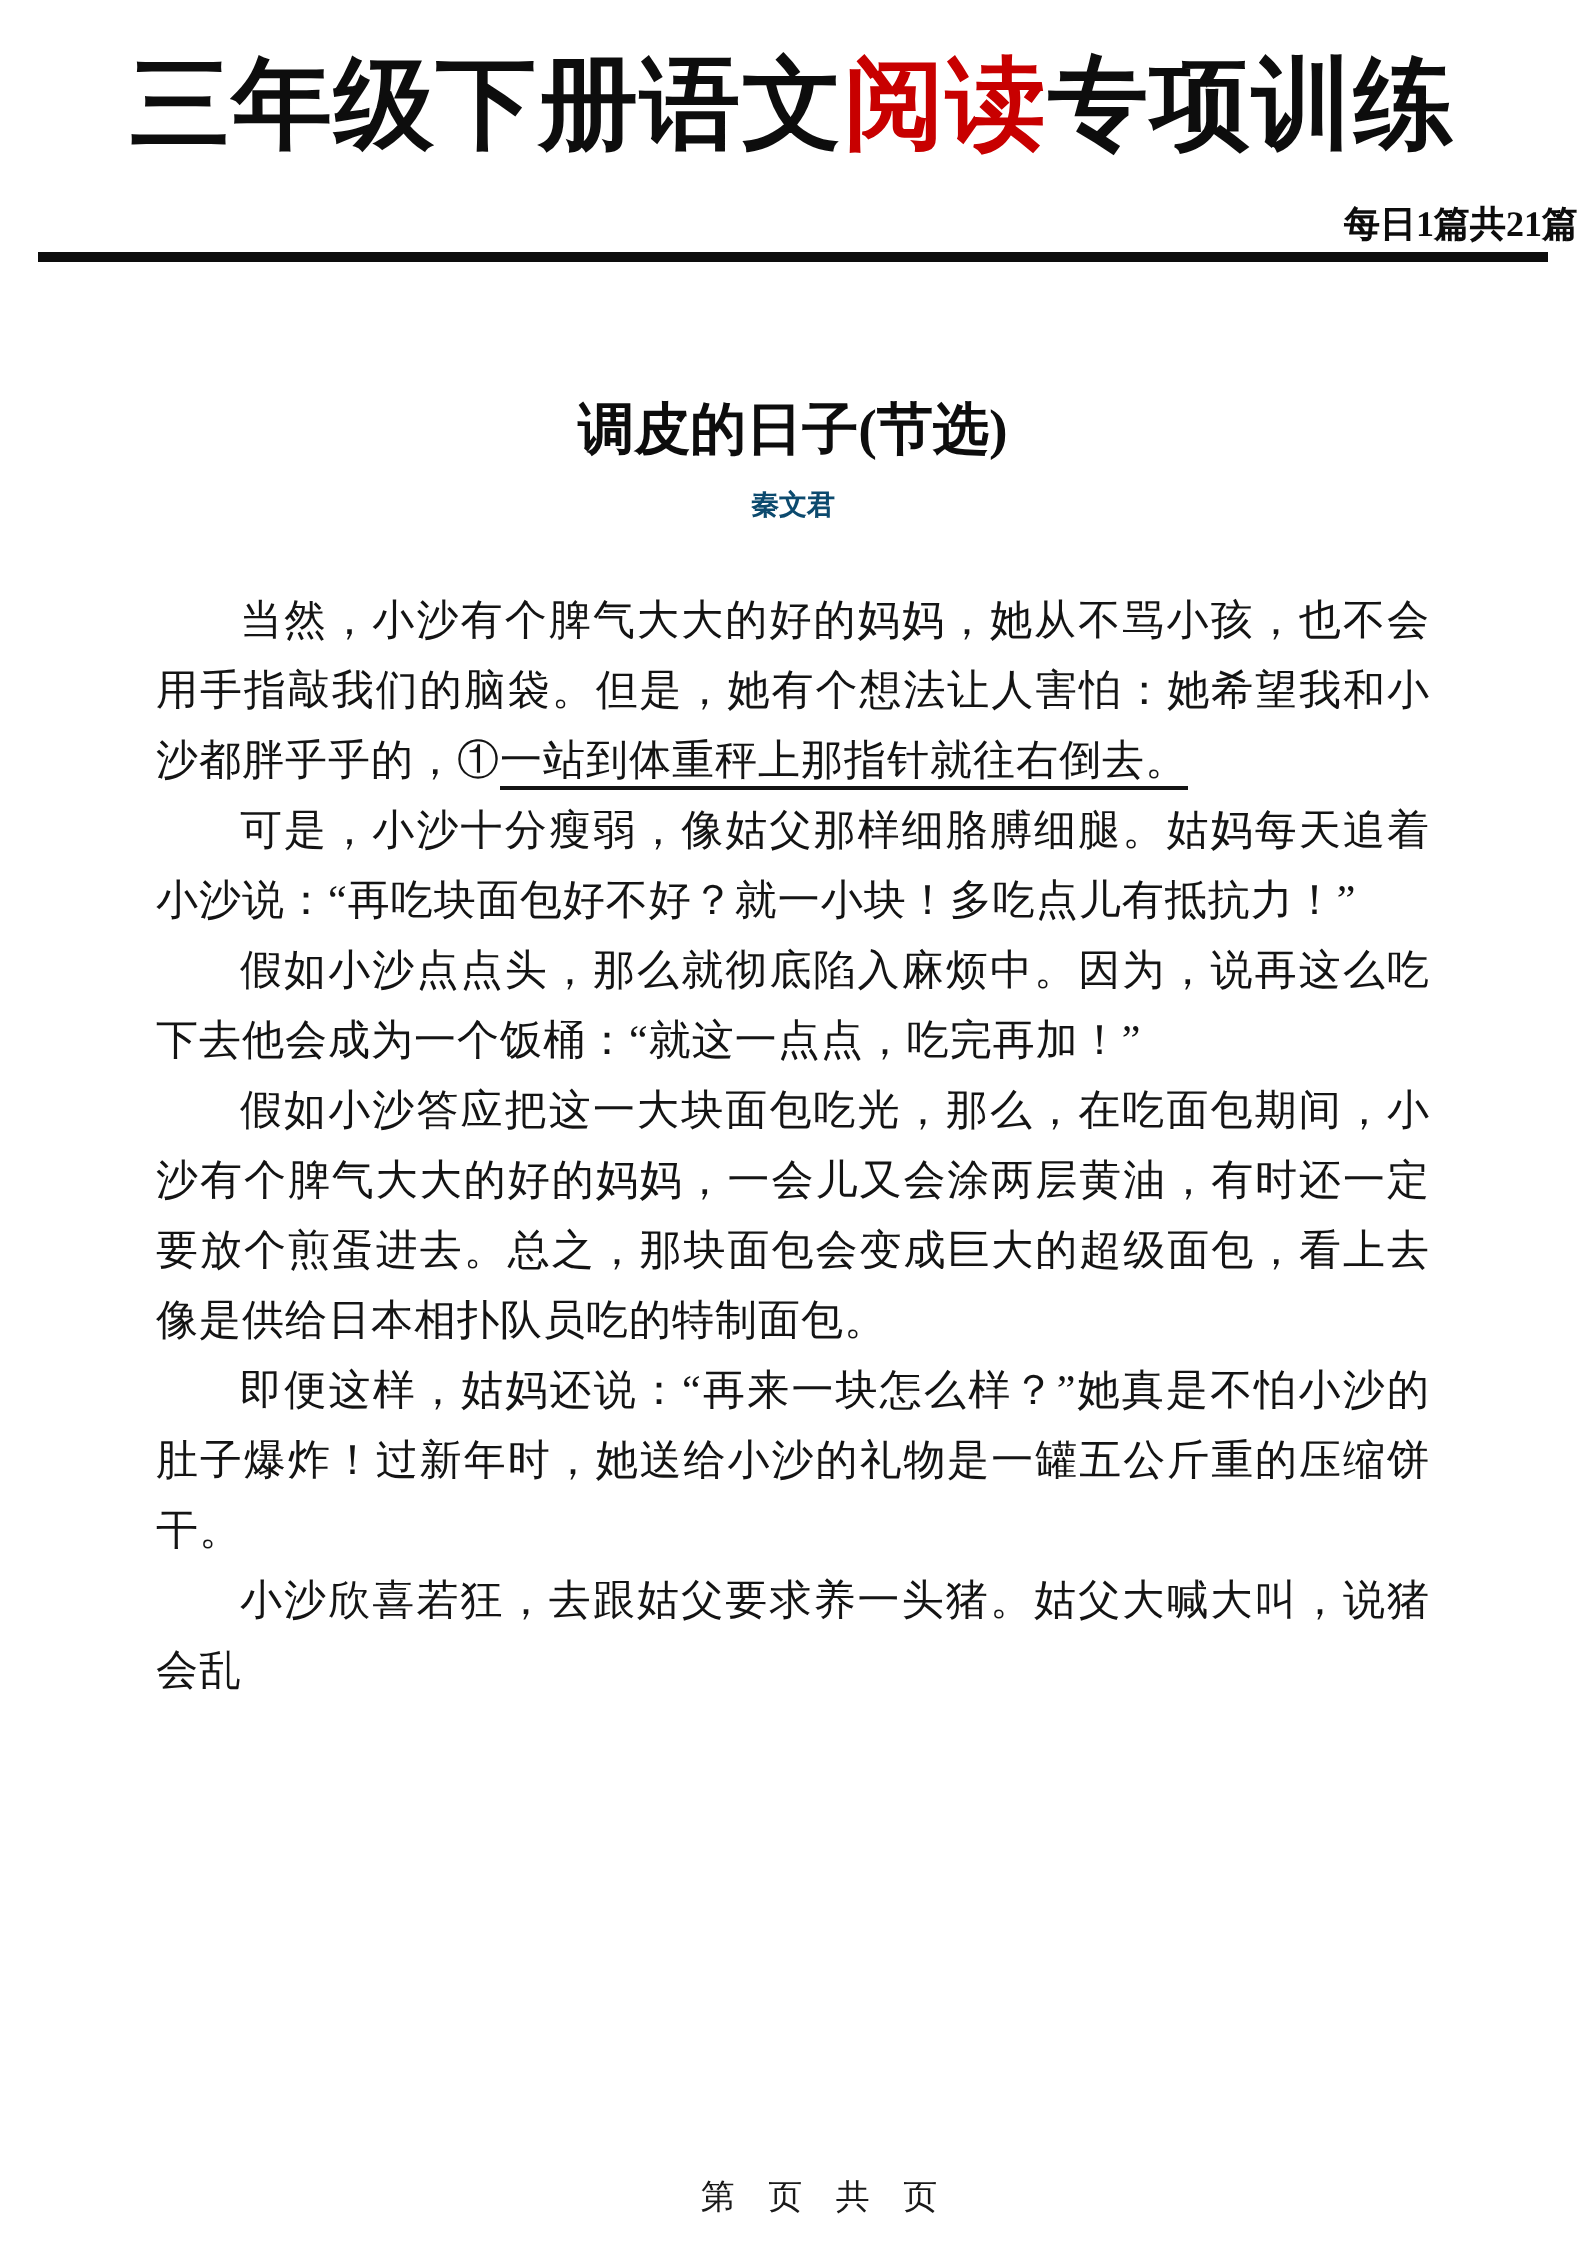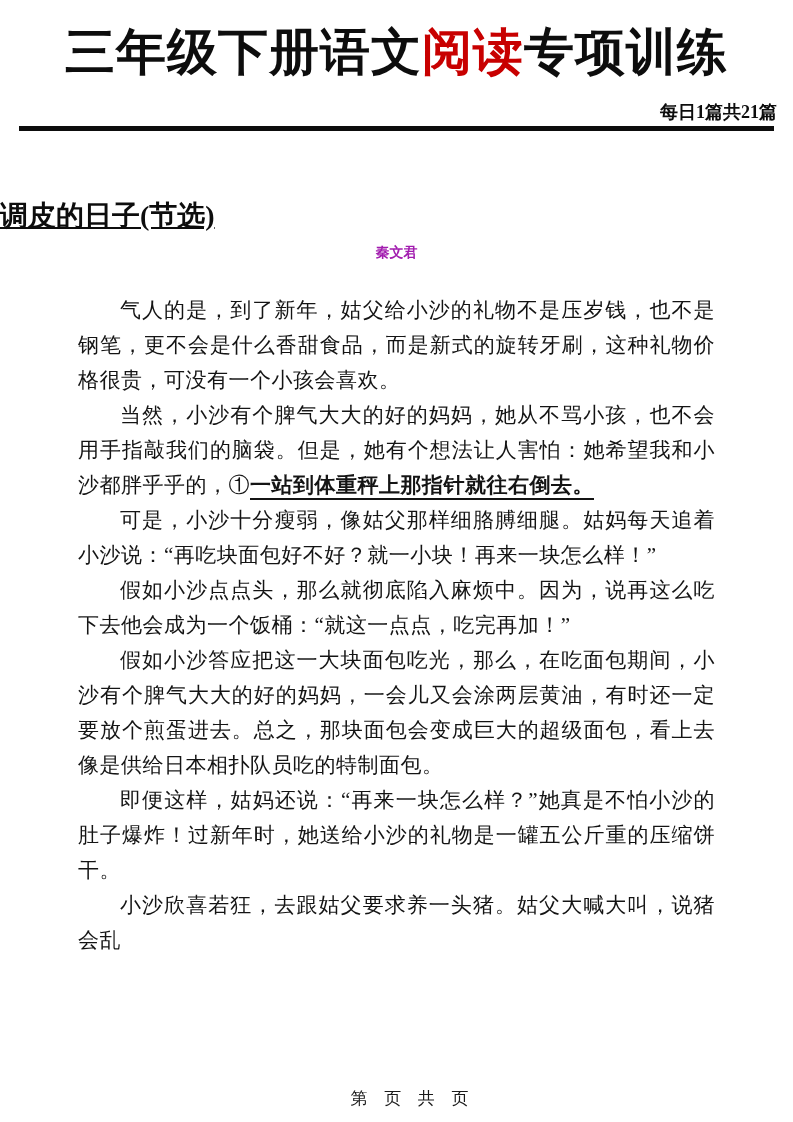--- a/index.html
+++ b/index.html
@@ -21,66 +21,65 @@
     font-weight: 900;
     font-size: 50px;
     line-height: 68px;
     letter-spacing: 1px;
     color: #0d0d0d;
     white-space: nowrap;
   }
   .hdr-title .hl { color: #c80000; }
   .hdr-sub {
     margin-top: 16px;
-    padding-right: 16px;
+    padding-right: 4px;
     text-align: right;
     font-weight: bold;
     font-size: 18px;
     line-height: 20px;
     color: #0d0d0d;
   }
   .hdr-rule {
     margin: 4px 19px 0 19px;
     height: 5px;
     background: #0d0d0d;
     border: none;
   }
   
   .art-title {
     margin-top: 66px;
+    text-align: center;
     font-weight: bold;
     font-size: 28px;
     line-height: 38px;
     color: #0d0d0d;
-    text-decoration: underline;
   }
   .art-author {
     margin-top: 8px;
     text-align: center;
     font-family: "Liberation Sans", sans-serif;
     font-weight: bold;
     font-size: 14px;
     line-height: 18px;
-    color: #a21caf;
+    color: #0c4a6e;
   }
   .art-body {
     margin-top: 32px;
     padding: 0 78px;
     font-size: 21px;
     line-height: 35px;
     letter-spacing: 0.5px;
     text-align: justify;
     color: #141414;
   }
   .para { margin: 0; text-indent: 2em; }
   .u-seg {
     text-decoration: underline;
     text-underline-offset: 6px;
     text-decoration-thickness: 1.5px;
-    font-weight: bold;
   }
   
   .ftr {
     position: absolute;
     left: 16px;
     bottom: 12px;
     width: 100%;
     text-align: center;
     font-family: "Liberation Sans", sans-serif;
     font-size: 17px;
@@ -97,23 +96,22 @@
     <div class="hdr-title"><span>三年级下册语文</span><span class="hl">阅读</span><span>专项训练</span></div>
     <div class="hdr-sub">每日1篇共21篇</div>
     <div class="hdr-rule"></div>
   </div>
 
   <div>
     <div class="art-title">调皮的日子(节选)</div>
     <div class="art-author">秦文君</div>
 
     <div class="art-body">
-      <p class="para"><span>气人的是，到了新年，姑父给小沙的礼物不是压岁钱，也不是钢笔，更不会是什么香甜食品，而是新式的旋转牙刷，这种礼物价格很贵，可没有一个小孩会喜欢。</span></p>
       <p class="para"><span>当然，小沙有个脾气大大的好的妈妈，她从不骂小孩，也不会用手指敲我们的脑袋。但是，她有个想法让人害怕：她希望我和小沙都胖乎乎的，①</span><span class="u-seg">一站到体重秤上那指针就往右倒去。</span></p>
-      <p class="para"><span>可是，小沙十分瘦弱，像姑父那样细胳膊细腿。姑妈每天追着小沙说：“再吃块面包好不好？就一小块！再来一块怎么样！”</span></p>
+      <p class="para"><span>可是，小沙十分瘦弱，像姑父那样细胳膊细腿。姑妈每天追着小沙说：“再吃块面包好不好？就一小块！多吃点儿有抵抗力！”</span></p>
       <p class="para"><span>假如小沙点点头，那么就彻底陷入麻烦中。因为，说再这么吃下去他会成为一个饭桶：“就这一点点，吃完再加！”</span></p>
       <p class="para"><span>假如小沙答应把这一大块面包吃光，那么，在吃面包期间，小沙有个脾气大大的好的妈妈，一会儿又会涂两层黄油，有时还一定要放个煎蛋进去。总之，那块面包会变成巨大的超级面包，看上去像是供给日本相扑队员吃的特制面包。</span></p>
       <p class="para"><span>即便这样，姑妈还说：“再来一块怎么样？”她真是不怕小沙的肚子爆炸！过新年时，她送给小沙的礼物是一罐五公斤重的压缩饼干。</span></p>
       <p class="para"><span>小沙欣喜若狂，去跟姑父要求养一头猪。姑父大喊大叫，说猪会乱</span></p>
     </div>
   </div>
 
   <div class="ftr">第 页 共  页</div>
 
 </div>

